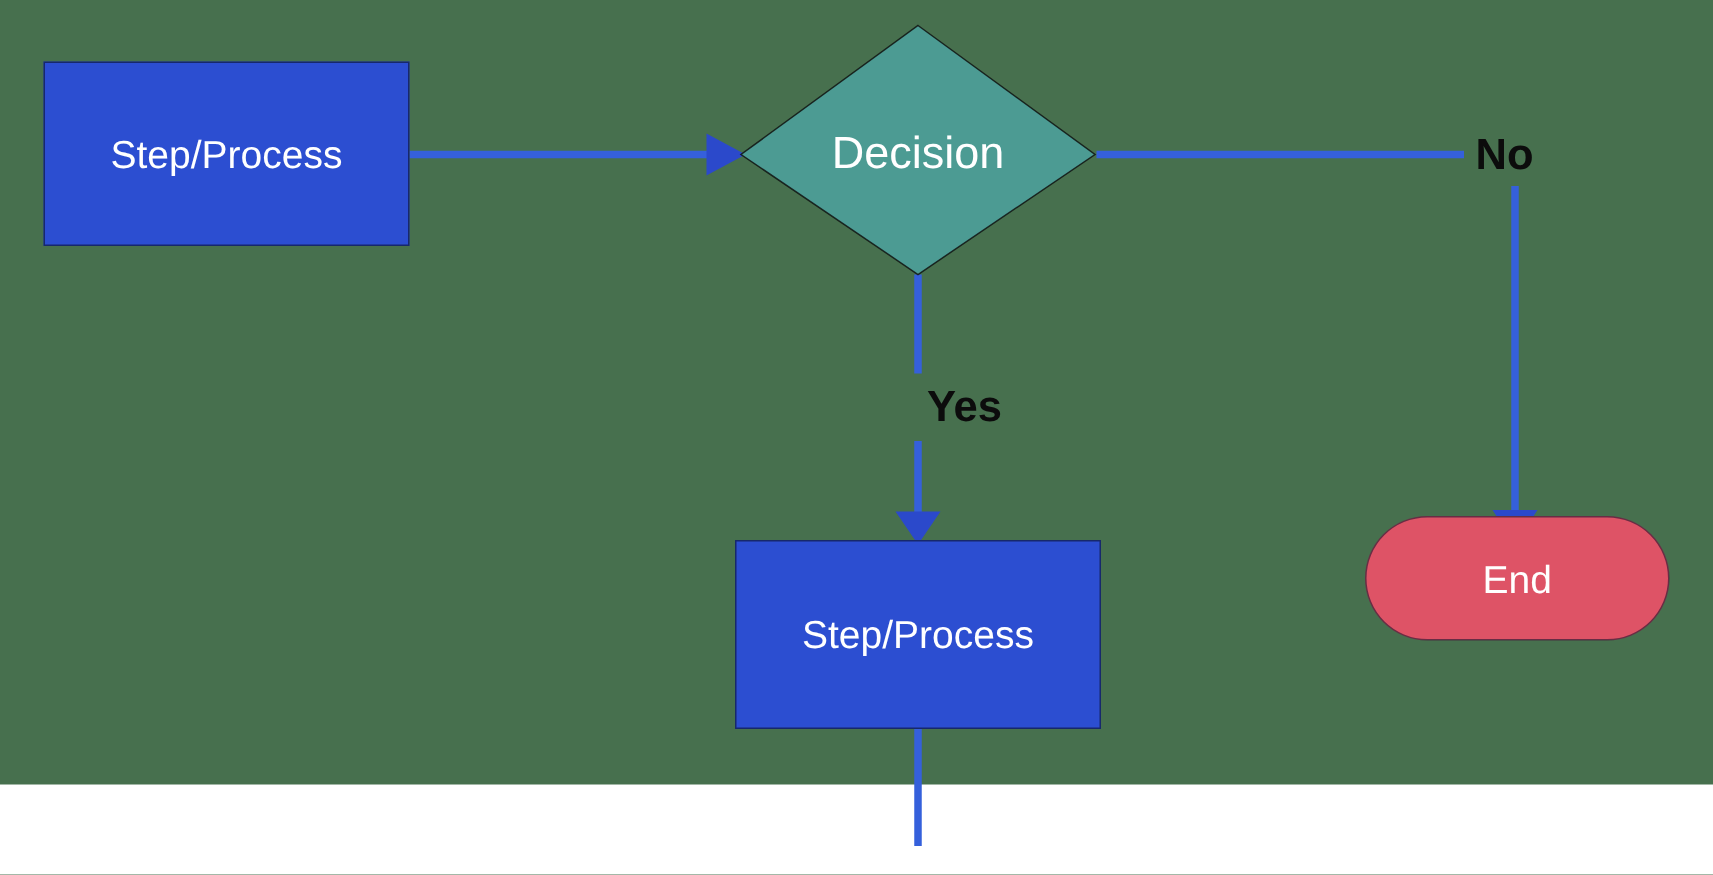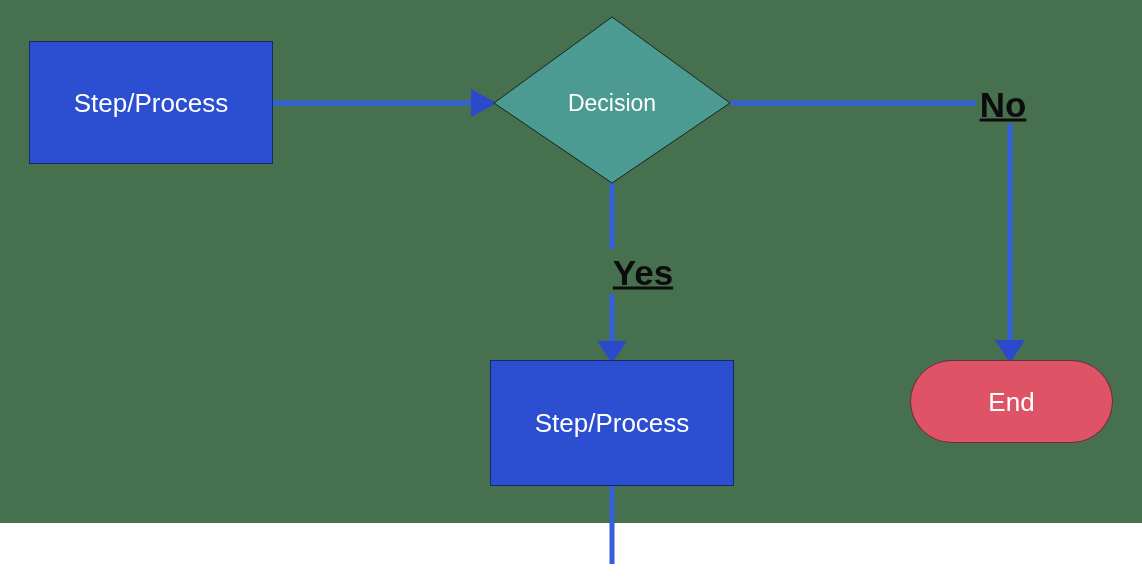--- a/index.html
+++ b/index.html
@@ -48,49 +48,48 @@
     height: 123px;
   }
   .process-2 {
     left: 490px;
     top: 360px;
     width: 244px;
     height: 126px;
   }
   .terminator {
     left: 910px;
-    top: 360px;
+    top: 344px;
     width: 203px;
     height: 83px;
     background: var(--terminator-fill, #DE5366);
     border: 1px solid rgba(10, 15, 40, 0.55);
     border-radius: 42px;
   }
   .decision-label {
     position: absolute;
     left: 512px;
     top: 88px;
     width: 200px;
     height: 30px;
     display: flex;
     align-items: center;
     justify-content: center;
     color: var(--node-text, #fff);
-    font-size: 23px;
+    font-size: 30px;
     line-height: 1;
   }
   .edge-label {
     position: absolute;
     color: var(--edge-label-text, #0C0C0C);
-    font-size: 35px;
+    font-size: 29px;
     font-weight: 700;
     line-height: 1;
     transform: translate(-50%, -50%);
     white-space: nowrap;
-    text-decoration: underline;
   }
   .edge-label-yes {
     left: 610px;
     top: 272px;
     margin-left: 33px;
   }
   .edge-label-no {
     left: 1003px;
     top: 104px;
   }

